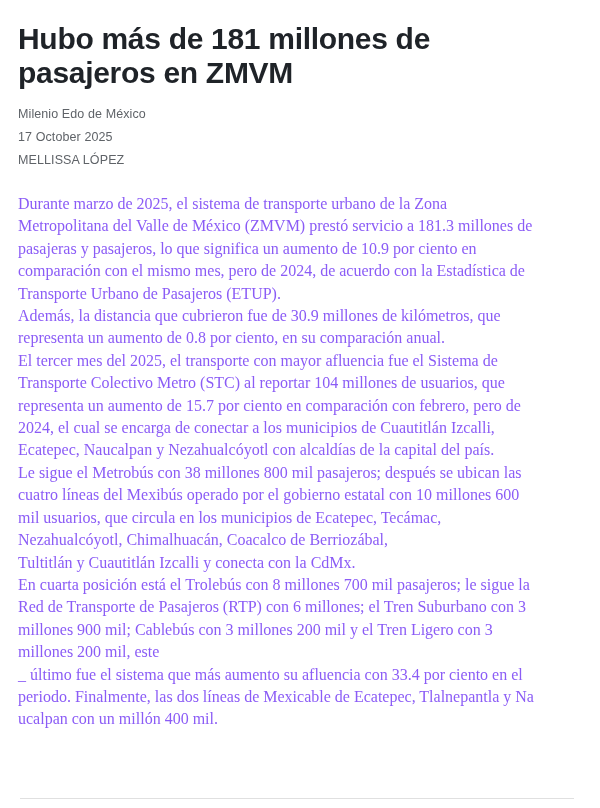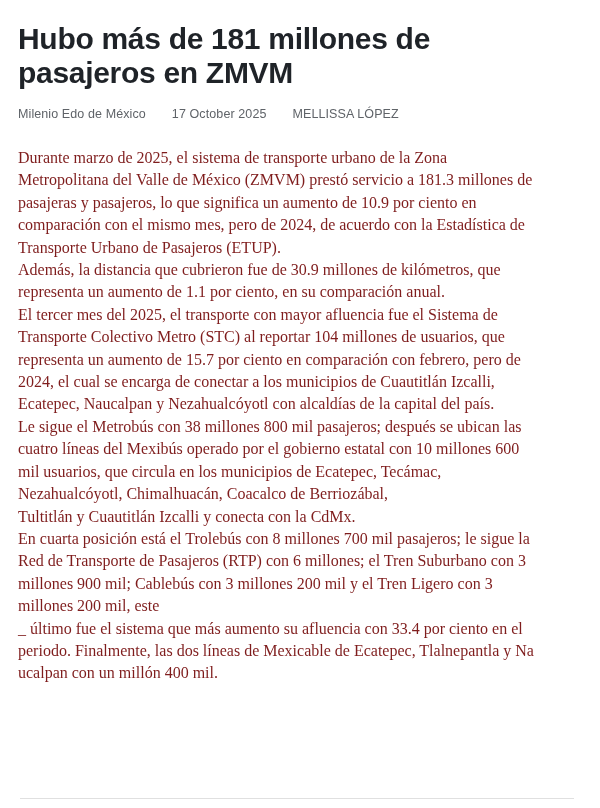--- a/index.html
+++ b/index.html
@@ -25,32 +25,33 @@
     font-size: 30px;
     line-height: 34px;
     letter-spacing: -0.3px;
     color: #1f2328;
     white-space: pre-line;
   }
   .byline {
     margin-top: 17px;
     display: flex;
     align-items: baseline;
-    gap: 26px;
+    gap: 8px;
     font-size: 12.5px;
     line-height: 15px;
     color: #5f6368;
     letter-spacing: 0.1px;
+    flex-direction: column;
   }
   .article-body {
     margin-top: 25px;
     font-family: "Liberation Serif", "DejaVu Serif", serif;
     font-size: 16px;
     line-height: 22.4px;
-    color: #7f1d1d;
+    color: #8b5cf6;
   }
   .article-body p {
     margin: 0;
     white-space: pre;
   }
   .bottom-divider {
     position: absolute;
     left: 20px;
     top: 798px;
     width: 554px;
@@ -72,21 +73,21 @@
     <span>MELLISSA LÓPEZ</span>
   </div>
 
   <div class="article-body">
     <p>Durante marzo de 2025, el sistema de transporte urbano de la Zona
 Metropolitana del Valle de México (ZMVM) prestó servicio a 181.3 millones de
 pasajeras y pasajeros, lo que significa un aumento de 10.9 por ciento en
 comparación con el mismo mes, pero de 2024, de acuerdo con la Estadística de
 Transporte Urbano de Pasajeros (ETUP).</p>
     <p>Además, la distancia que cubrieron fue de 30.9 millones de kilómetros, que
-representa un aumento de 1.1 por ciento, en su comparación anual.</p>
+representa un aumento de 0.8 por ciento, en su comparación anual.</p>
     <p>El tercer mes del 2025, el transporte con mayor afluencia fue el Sistema de
 Transporte Colectivo Metro (STC) al reportar 104 millones de usuarios, que
 representa un aumento de 15.7 por ciento en comparación con febrero, pero de
 2024, el cual se encarga de conectar a los municipios de Cuautitlán Izcalli,
 Ecatepec, Naucalpan y Nezahualcóyotl con alcaldías de la capital del país.</p>
     <p>Le sigue el Metrobús con 38 millones 800 mil pasajeros; después se ubican las
 cuatro líneas del Mexibús operado por el gobierno estatal con 10 millones 600
 mil usuarios, que circula en los municipios de Ecatepec, Tecámac,
 Nezahualcóyotl, Chimalhuacán, Coacalco de Berriozábal,
 Tultitlán y Cuautitlán Izcalli y conecta con la CdMx.</p>

